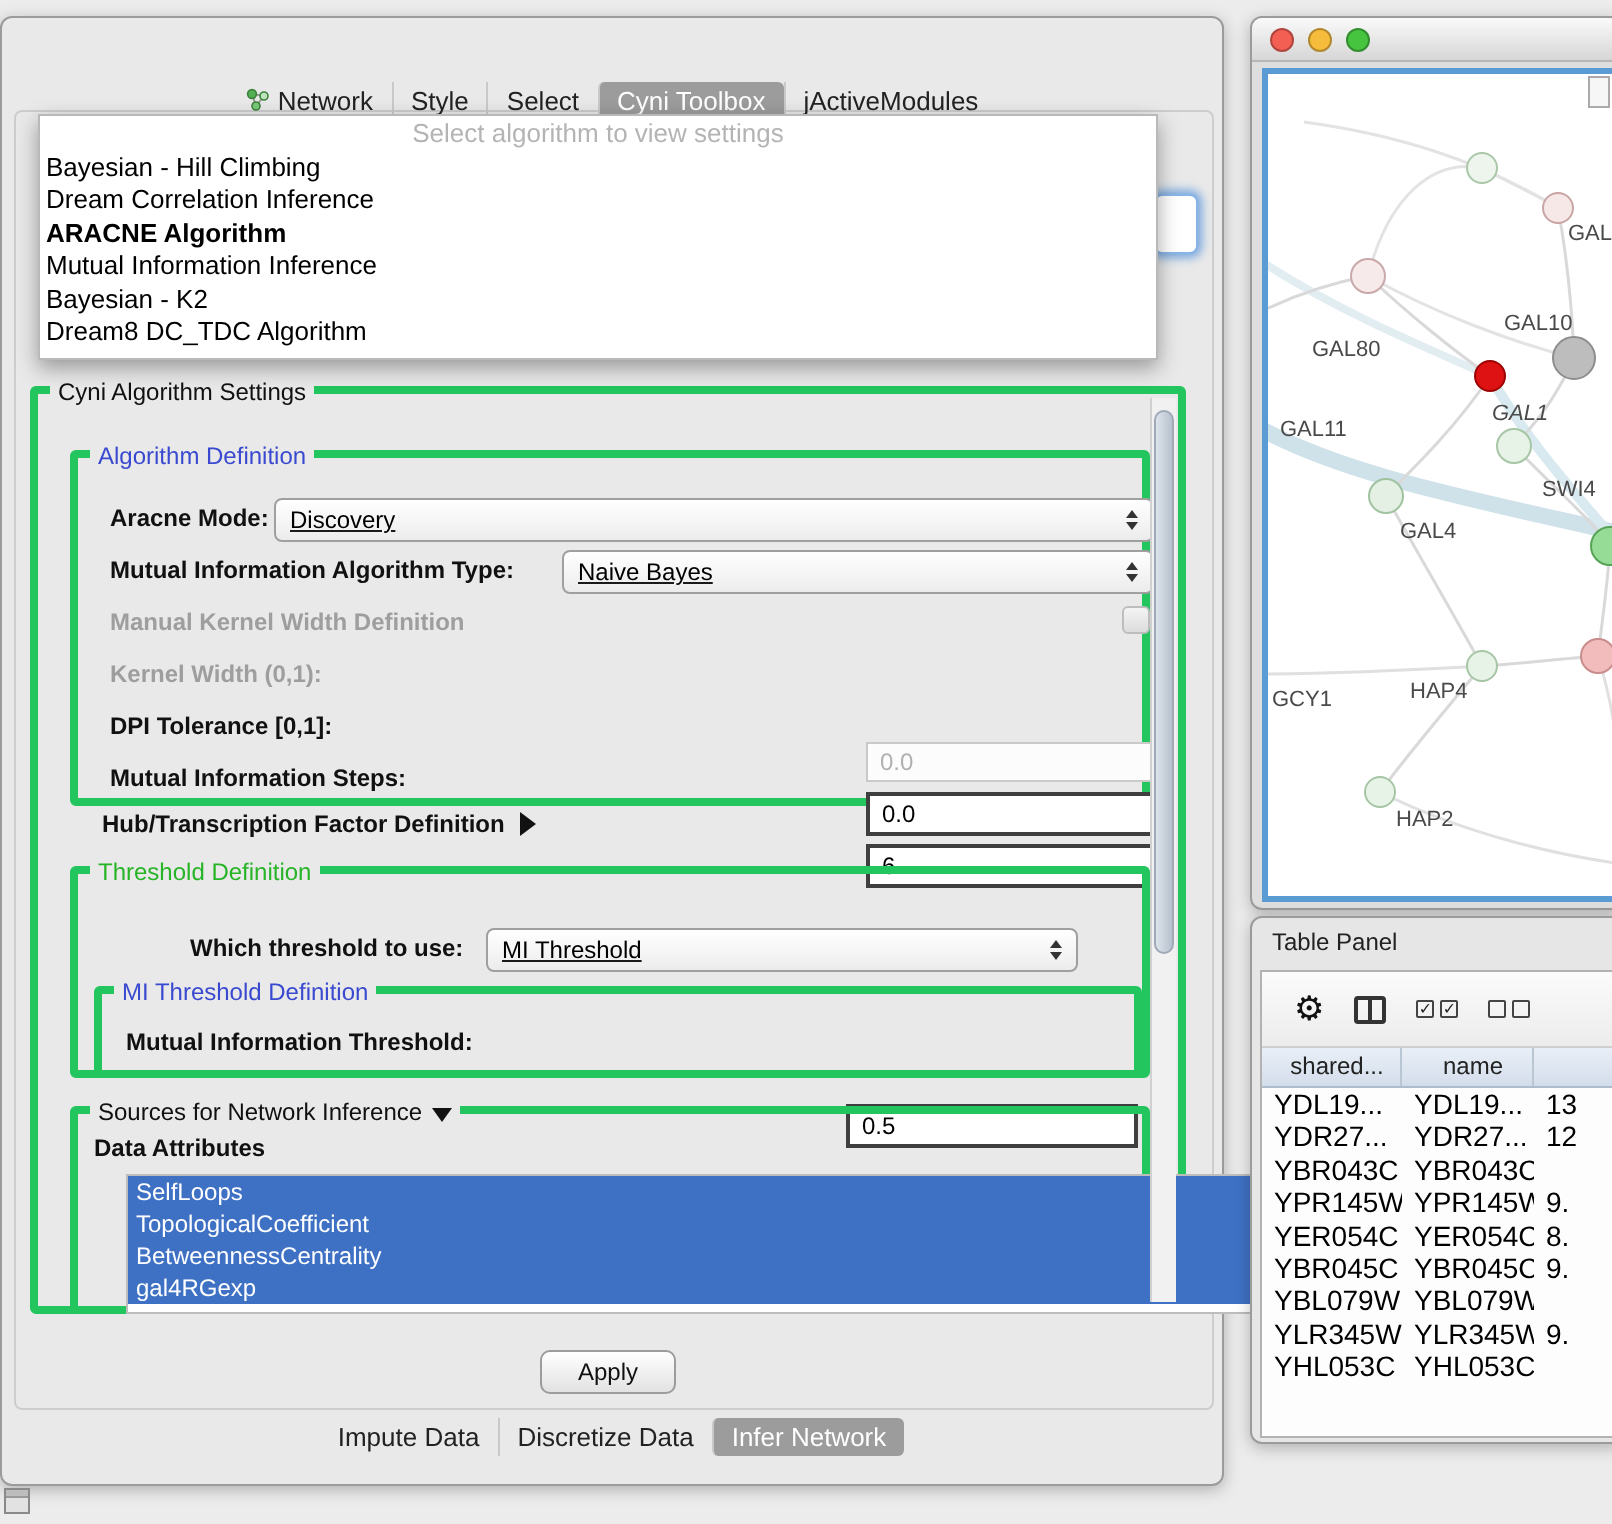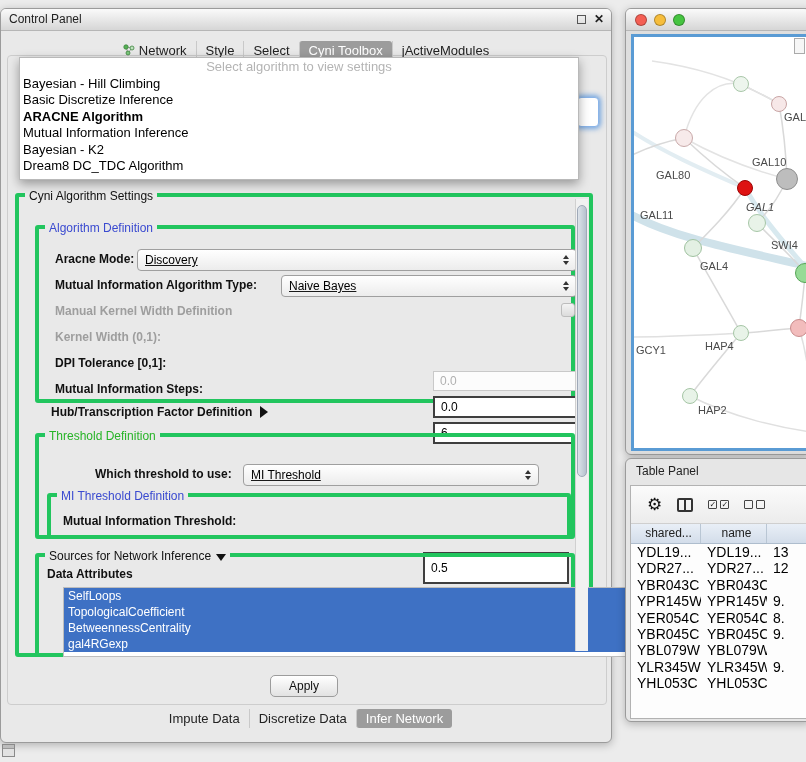--- a/index.html
+++ b/index.html
@@ -121,27 +121,20 @@
   .mini-icon{position:absolute;left:2px;top:744px;width:13px;height:13px;border:1px solid #8a8a8a;
              background:#e2e2e2;}
   .mini-icon:before{content:"";display:block;height:3px;background:#bdbdbd;border-bottom:1px solid #999;}
 </style>
 </head>
 <body>
 
 <div id="stage">
 
   <div class="window" id="control-window">
-    <div class="titlebar">
-      <span class="wtitle">Control Panel</span>
-      <span class="win-icons">
-        <span class="float-icon"></span>
-        <span class="close-icon">✕</span>
-      </span>
-    </div>
 
     <div class="content-frame"></div>
     <div class="tabbar" id="top-tabs">
         <div class="tab">
           <span class="tabicon">
             <svg width="12" height="12" viewBox="0 0 12 12">
               <path d="M3 3 L9 4 L5 9 Z" fill="none" stroke="#999" stroke-width="1"></path>
               <circle cx="3" cy="3" r="2.2" fill="#55b055" stroke="#3c833c" stroke-width="0.8"></circle>
               <circle cx="9" cy="4" r="2" fill="#bfe3bf" stroke="#3c833c" stroke-width="0.8"></circle>
               <circle cx="5" cy="9" r="2" fill="#7ac87a" stroke="#3c833c" stroke-width="0.8"></circle>
@@ -160,21 +153,21 @@
         </div>
         <div class="tab">
           <span>jActiveModules</span>
         </div>
       </div>
 
     <div class="algo-overlay">
       <div class="algo-placeholder">Select algorithm to view settings</div>
       <div id="algo-items">
           <div class="algo-item">Bayesian - Hill Climbing</div>
-          <div class="algo-item">Basic Discretize Inference</div>
+          <div class="algo-item">Dream Correlation Inference</div>
           <div class="algo-item sel">ARACNE Algorithm</div>
           <div class="algo-item">Mutual Information Inference</div>
           <div class="algo-item">Bayesian - K2</div>
           <div class="algo-item">Dream8 DC_TDC Algorithm</div>
         </div>
     </div>
 
     <div class="focus-frag"></div>
 
     <div class="group" id="outer-group">
@@ -227,21 +220,21 @@
           <span class="cval">MI Threshold</span>
           <span class="arrows">
               <i class="arr-up"></i>
               <i class="arr-dn"></i>
             </span>
         </div>
 
         <div class="group" id="mi-threshold-group">
           <span class="legend blue">MI Threshold Definition</span>
           <span class="lbl" style="left:12px;top:17px">Mutual Information Threshold:</span>
-          <input class="field" style="left: 372px; top: 12px; width: 146px; height: 32px;" value="0.5">
+          <input class="field" style="left: 372px; top: 12px; width: 146px; height: 22px;" value="0.5">
         </div>
       </div>
 
       <div class="group" id="sources-group">
         <span class="legend"><span>Sources for Network Inference</span><i class="tri-d"></i></span>
         <span class="lbl" style="left:8px;top:10px">Data Attributes</span>
         <div class="attr-list">
           <div id="attr-items">
               <div class="attr-item sel">SelfLoops</div>
               <div class="attr-item sel">TopologicalCoefficient</div>

